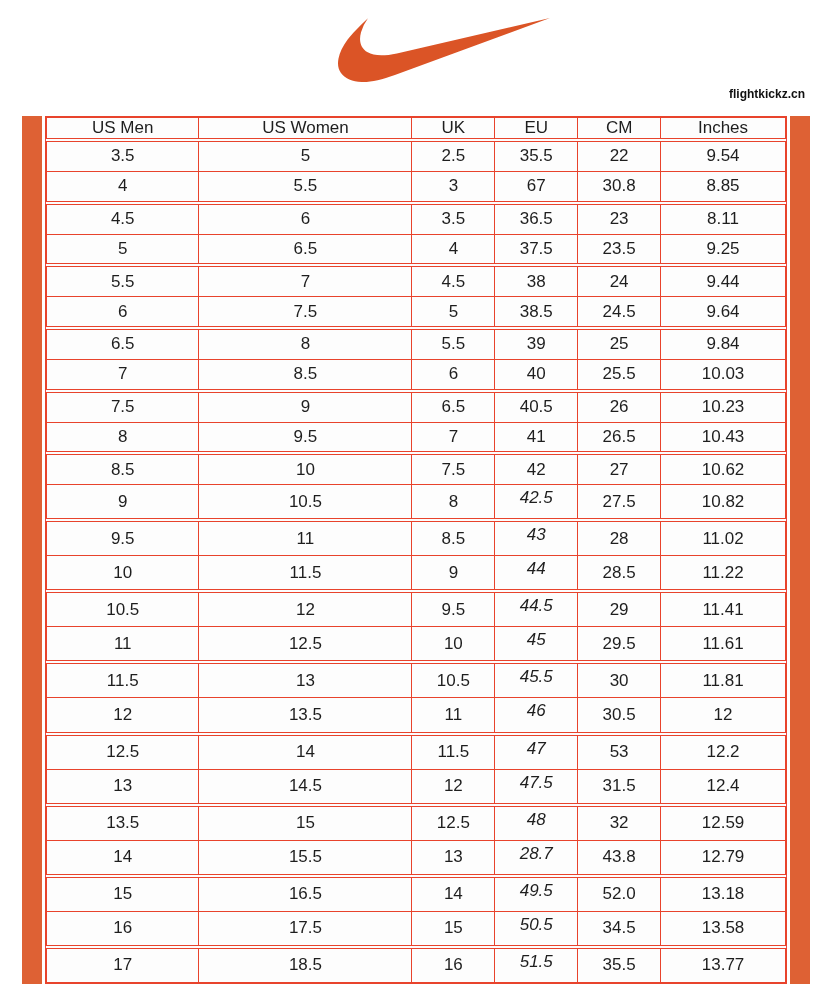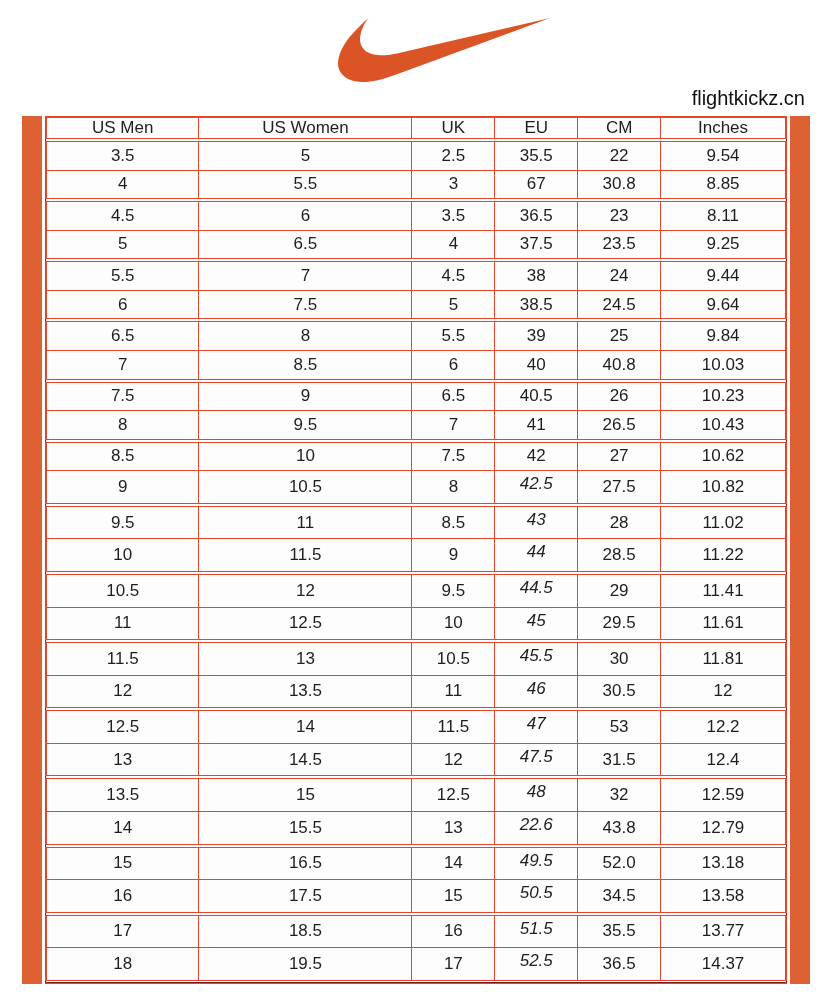--- a/index.html
+++ b/index.html
@@ -14,36 +14,36 @@
     font-family:"Liberation Sans", sans-serif;
     color:var(--text);
   }
   .page{position:relative;width:825px;height:1003px;background:#ffffff;overflow:hidden;}
 
   .logo-wrap{position:absolute;left:338px;top:18px;width:212px;height:64px;}
   .logo-wrap svg{display:block;width:100%;height:100%;}
 
   .watermark{
     position:absolute;top:87px;right:20px;
-    font-size:20px;font-weight:400;color:#101010;
+    font-size:12px;font-weight:700;color:#101010;
   }
 
   .band{
     position:absolute;left:22px;top:116px;width:788px;height:868px;
     display:flex;align-items:stretch;
   }
   .strip{width:20px;background:var(--strip);flex:0 0 auto;}
   .strip.left{margin-right:3px;}
   .strip.right{margin-left:3px;}
 
   table.size-table{
     flex:1 1 auto;height:100%;
     border-collapse:collapse;table-layout:fixed;
     border:2px solid var(--grid);
-    background:#7f1d1d;
+    background:#ef4444;
   }
   .size-table th,.size-table td{
     border-left:1px solid var(--grid);
     border-right:1px solid var(--grid);
     border-bottom:1px solid var(--grid);
     text-align:center;vertical-align:middle;
     padding:0;font-size:17px;color:var(--text);
     background:#fdfdfd;
   }
   .size-table thead th{
@@ -139,21 +139,21 @@
             <td>5.5</td>
             <td>39</td>
             <td>25</td>
             <td>9.84</td>
           </tr>
           <tr class="pair-end">
             <td>7</td>
             <td>8.5</td>
             <td>6</td>
             <td>40</td>
-            <td>40.8</td>
+            <td>25.5</td>
             <td>10.03</td>
           </tr>
           <tr>
             <td>7.5</td>
             <td>9</td>
             <td>6.5</td>
             <td>40.5</td>
             <td>26</td>
             <td>10.23</td>
           </tr>
@@ -250,21 +250,21 @@
             <td>15</td>
             <td>12.5</td>
             <td class="shift-up">48</td>
             <td>32</td>
             <td>12.59</td>
           </tr>
           <tr class="pair-end">
             <td>14</td>
             <td>15.5</td>
             <td>13</td>
-            <td class="shift-up">22.6</td>
+            <td class="shift-up">28.7</td>
             <td>43.8</td>
             <td>12.79</td>
           </tr>
           <tr>
             <td>15</td>
             <td>16.5</td>
             <td>14</td>
             <td class="shift-up">49.5</td>
             <td>52.0</td>
             <td>13.18</td>
@@ -278,27 +278,19 @@
             <td>13.58</td>
           </tr>
           <tr>
             <td>17</td>
             <td>18.5</td>
             <td>16</td>
             <td class="shift-up">51.5</td>
             <td>35.5</td>
             <td>13.77</td>
           </tr>
-          <tr class="pair-end">
-            <td>18</td>
-            <td>19.5</td>
-            <td>17</td>
-            <td class="shift-up">52.5</td>
-            <td>36.5</td>
-            <td>14.37</td>
-          </tr>
         </tbody>
     </table>
 
     <div class="strip right"></div>
   </div>
 
 </div>
 
 </body></html>

